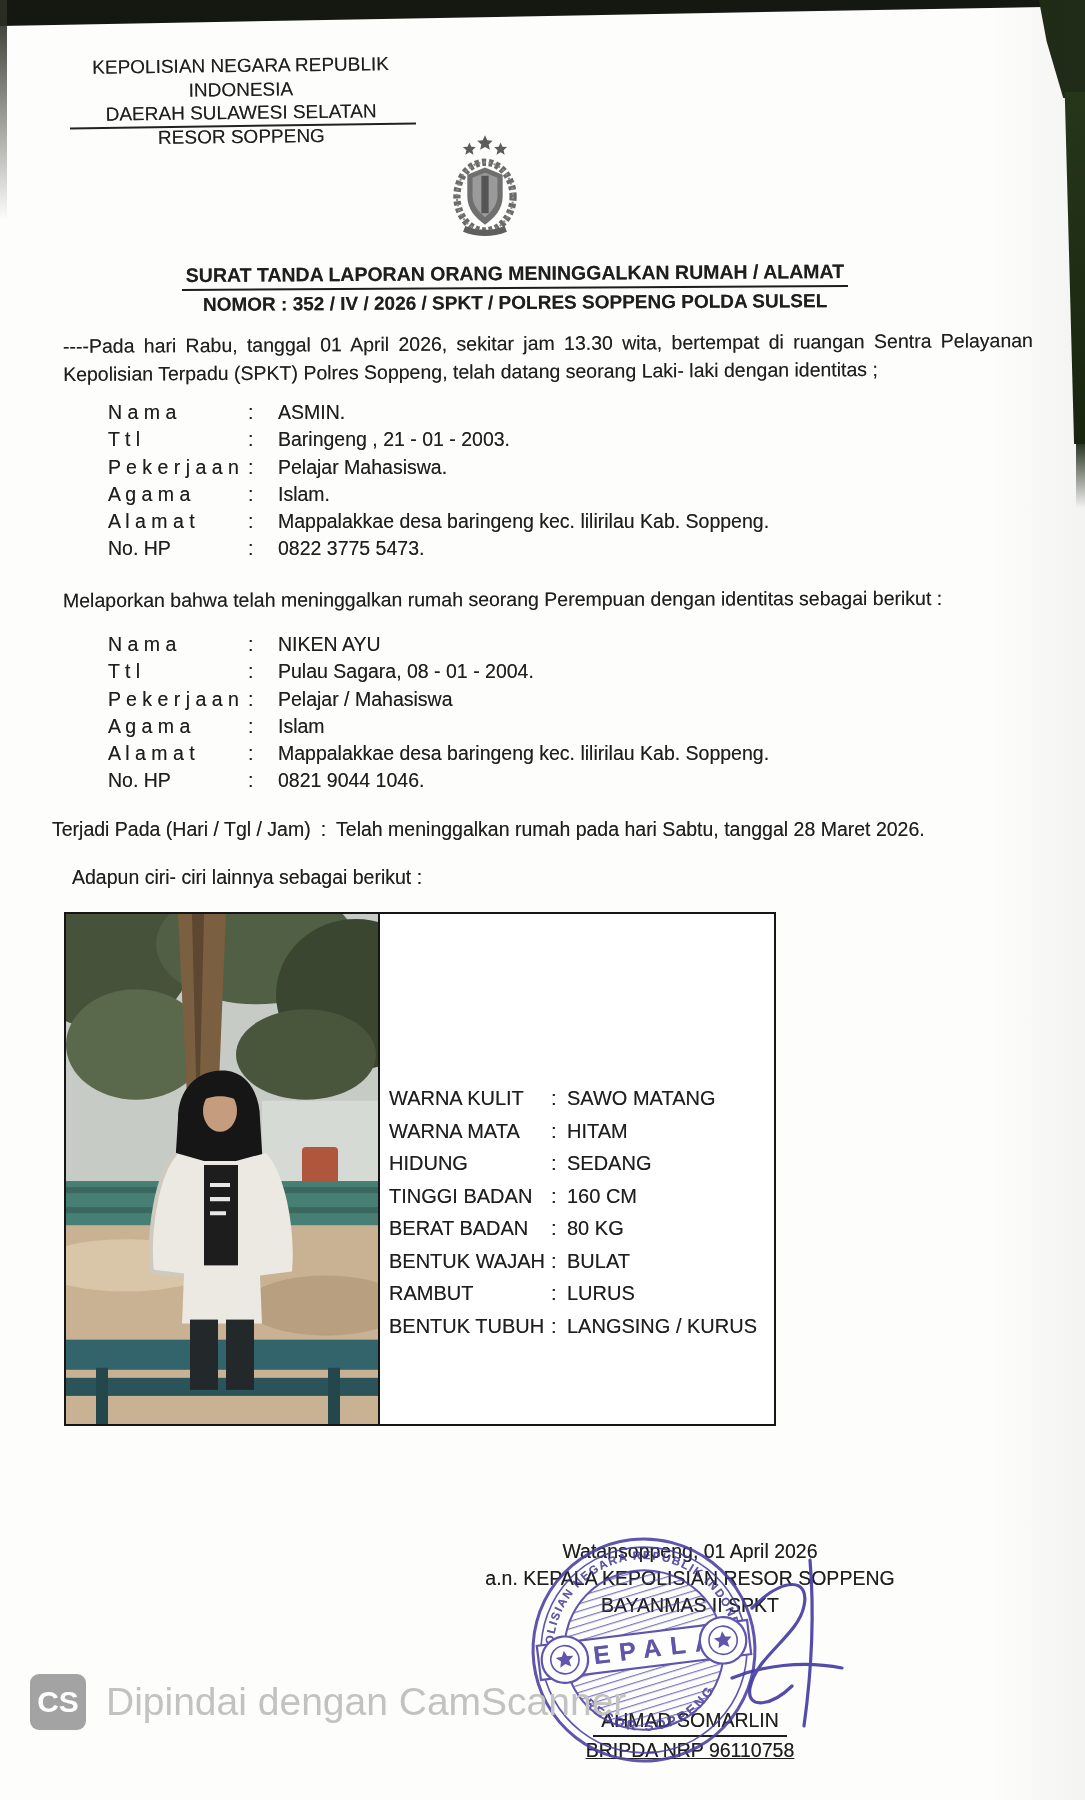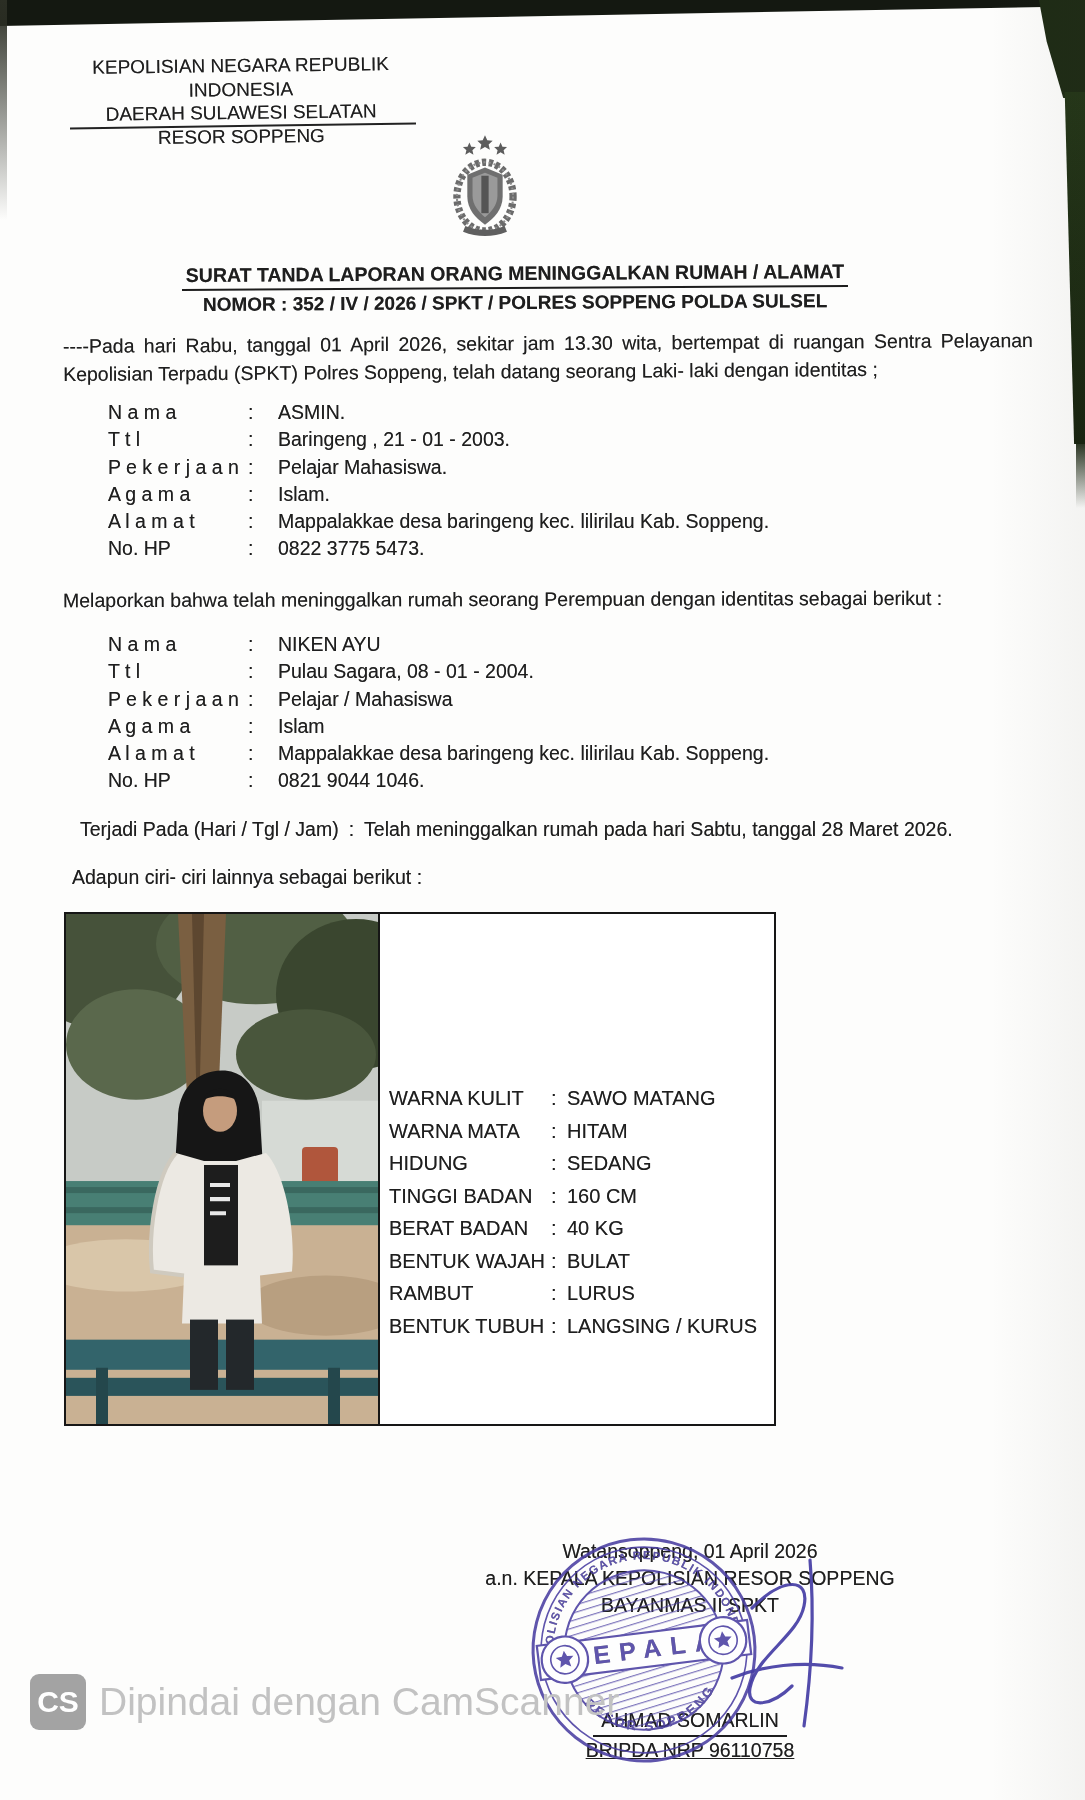--- a/index.html
+++ b/index.html
@@ -40,21 +40,21 @@
   .para{position:absolute;font-size:19.5px;line-height:27.5px;text-align:justify;}
   .intro{left:63px;top:330px;width:970px;transform:rotate(-.35deg);}
   .report-line{left:63px;top:586px;width:900px;transform:rotate(-.15deg);}
   .closing{left:63px;top:1456px;width:972px;font-size:20px;line-height:29px;}
   
   .id-table{position:absolute;left:108px;width:780px;font-size:19.5px;}
   .id-row{display:grid;grid-template-columns:140px 30px 1fr;line-height:27.3px;}
   .id-table.first{top:399px;}
   .id-table.second{top:631px;}
   
-  .incident{position:absolute;left:80px;top:818px;font-size:19.5px;display:flex;gap:10px;}
+  .incident{position:absolute;left:52px;top:818px;font-size:19.5px;display:flex;gap:10px;}
   .features-intro{position:absolute;left:72px;top:866px;font-size:19.5px;}
   
   .features-box{position:absolute;left:64px;top:912px;width:708px;height:510px;
     border:2.4px solid #161616;display:flex;background:#fff;}
   .photo-cell{width:312px;border-right:2.4px solid #161616;position:relative;overflow:hidden;flex:none;}
   .photo-cell svg{display:block;width:100%;height:100%;}
   .feat-cell{flex:1;padding:168px 4px 10px 9px;}
   .feat-row{display:grid;grid-template-columns:162px 16px 1fr;font-size:20px;line-height:32.5px;}
   
   .sig-left{position:absolute;left:148px;top:1552px;width:230px;text-align:center;font-size:20px;}
@@ -64,21 +64,21 @@
     padding:0 10px 1px;letter-spacing:1px;}
   .sig-right{position:absolute;left:440px;top:1538px;width:500px;text-align:center;
     font-size:19.5px;line-height:27px;}
   .sig-right .name{display:inline-block;margin-top:88px;border-bottom:2.4px solid #1d1d1d;
     padding:0 8px 1px;}
   .sig-right .rank{line-height:26px;text-decoration:underline;}
   .stamp{position:absolute;left:88px;top:-4px;width:232px;height:232px;opacity:.88;
     transform:rotate(-7deg);pointer-events:none;}
   .off-sign{position:absolute;left:252px;top:10px;width:180px;height:190px;opacity:.92;}
   
-  .camscanner{position:absolute;left:30px;top:1674px;display:flex;align-items:center;gap:13px;}
+  .camscanner{position:absolute;left:30px;top:1674px;display:flex;align-items:center;gap:20px;}
   .cs-badge{width:56px;height:56px;background:#a3a3a3;border-radius:9px;color:#fff;
     font-weight:bold;font-size:30px;display:flex;align-items:center;justify-content:center;}
   .cs-text{font-size:39px;color:#c2c2c2;}
 </style>
 </head>
 <body>
 
 <div class="page">
 
   <div class="edge-top"></div>
@@ -254,21 +254,21 @@
         <span>SEDANG</span>
       </div>
       <div class="feat-row">
         <span>TINGGI BADAN</span>
         <span>:</span>
         <span>160 CM</span>
       </div>
       <div class="feat-row">
         <span>BERAT BADAN</span>
         <span>:</span>
-        <span>40 KG</span>
+        <span>80 KG</span>
       </div>
       <div class="feat-row">
         <span>BENTUK WAJAH</span>
         <span>:</span>
         <span>BULAT</span>
       </div>
       <div class="feat-row">
         <span>RAMBUT</span>
         <span>:</span>
         <span>LURUS</span>

